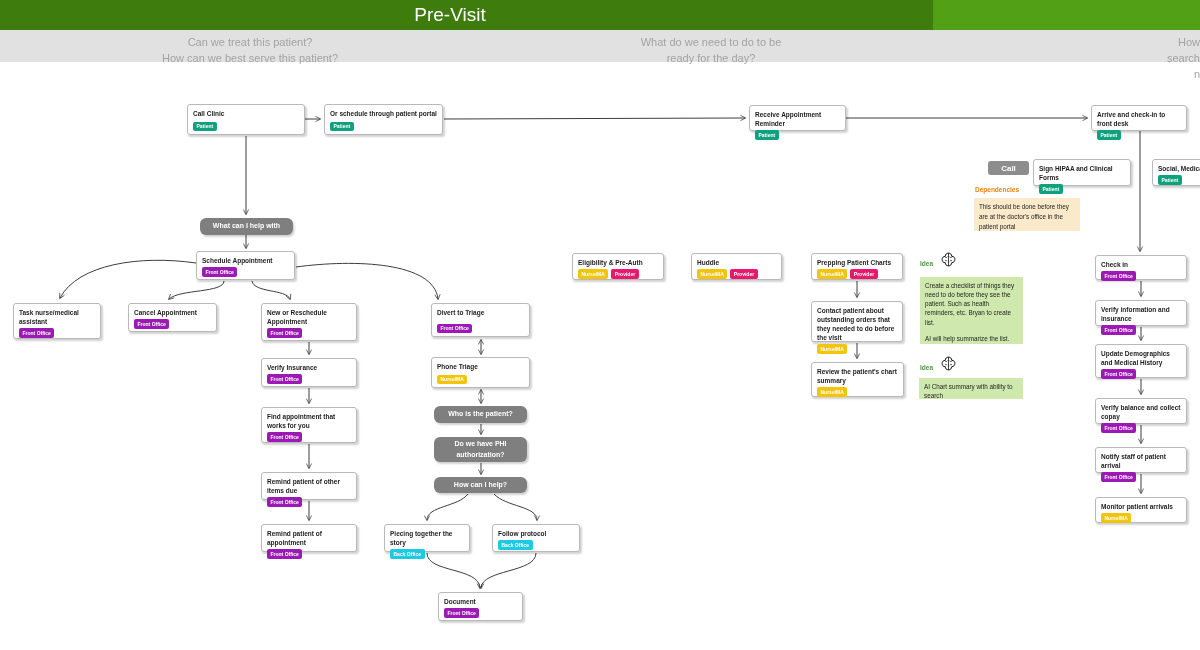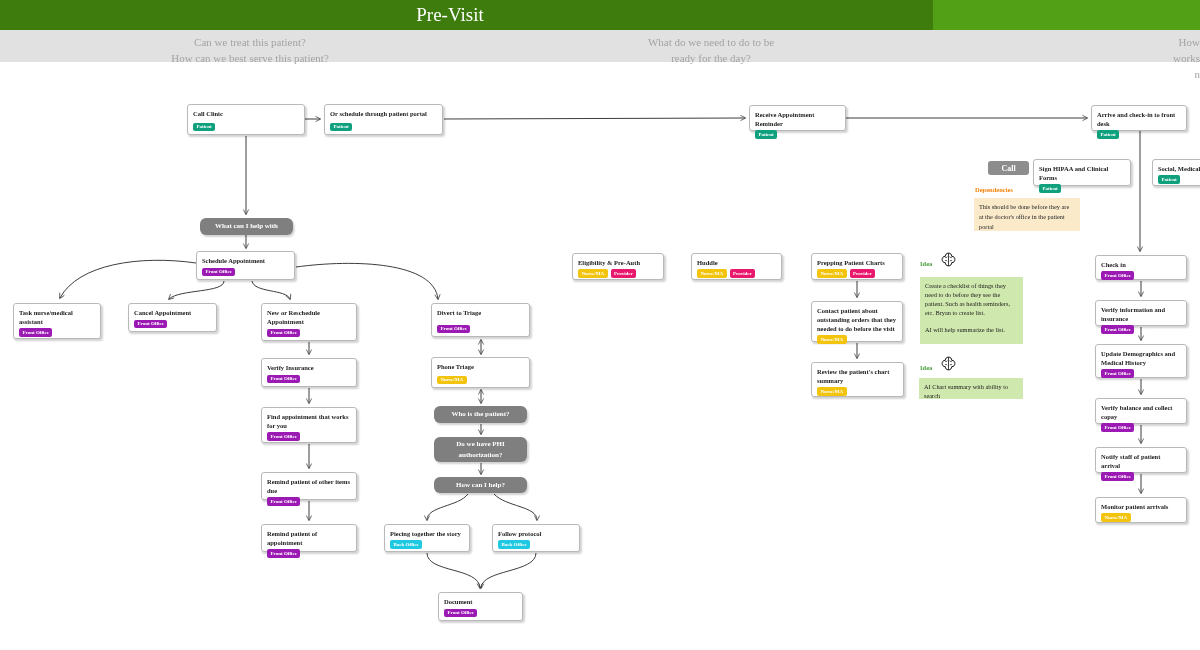--- a/index.html
+++ b/index.html
@@ -1,18 +1,18 @@
 <!DOCTYPE html>
 <html><head>
 <meta charset="utf-8">
 <style>
   * { margin:0; padding:0; box-sizing:border-box; }
   html,body { width:1200px; height:650px; overflow:hidden; background:#fff;
               font-family:"Liberation Sans", sans-serif; position:relative; }
-  #canvas { position:absolute; inset:0; width:1200px; height:650px;font-family:Liberation Serif, serif; }
+  #canvas { position:absolute; inset:0; width:1200px; height:650px; }
 
   
   .band-green { position:absolute; top:0; left:0; width:933px; height:30px; background:#3e7d0d; }
   .band-green-right { position:absolute; top:0; left:933px; width:267px; height:30px; background:#52a015; }
   .band-title { position:absolute; top:0; left:450px; transform:translateX(-50%); height:30px;
                 line-height:30px; color:#fff; font-size:19px; }
   .band-gray { position:absolute; top:30px; left:0; width:1200px; height:32px; background:#e1e1e1; }
   .question { position:absolute; color:#a3a3a3; font-size:11px; line-height:16px; text-align:center; }
   .q1 { top:34px; left:130px; width:240px; }
   .q2 { top:34px; left:591px; width:240px; }
@@ -63,21 +63,21 @@
   <div class="question q1">
     <div>Can we treat this patient?</div>
     <div>How can we best serve this patient?</div>
   </div>
   <div class="question q2">
     <div>What do we need to do to be</div>
     <div>ready for the day?</div>
   </div>
   <div class="question q3">
     <div>How</div>
-    <div>works</div>
+    <div>search</div>
     <div>n</div>
   </div>
 
   <svg id="wires" width="1200" height="650">
     <defs>
       <marker id="arr" viewBox="0 0 10 10" refX="7.5" refY="5" markerWidth="7.5" markerHeight="7.5" orient="auto-start-reverse">
         <path d="M1.5,1.5 L8.5,5 L1.5,8.5" fill="none" stroke="#3d3d3d" stroke-width="1.3"></path>
       </marker>
     </defs>
     <path d="M305,119 L320,119" marker-end="url(#arr)"></path>

